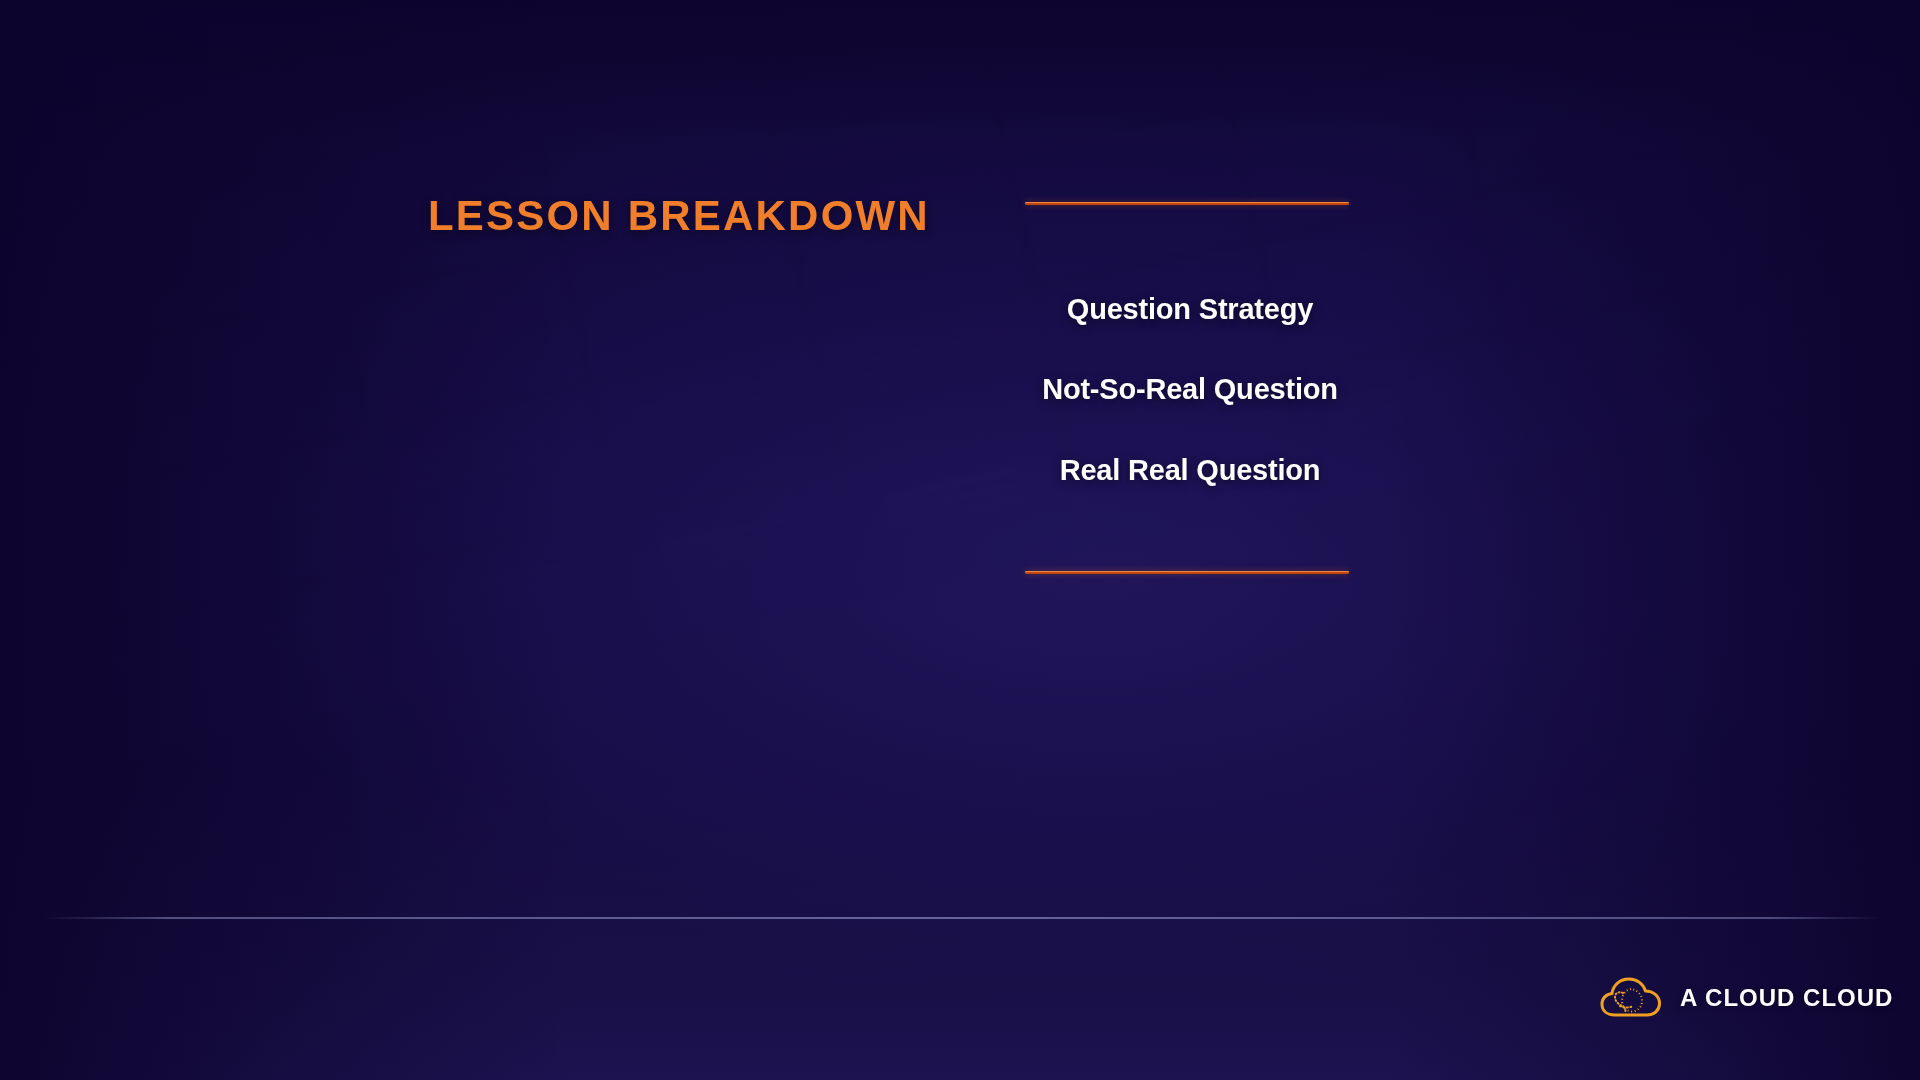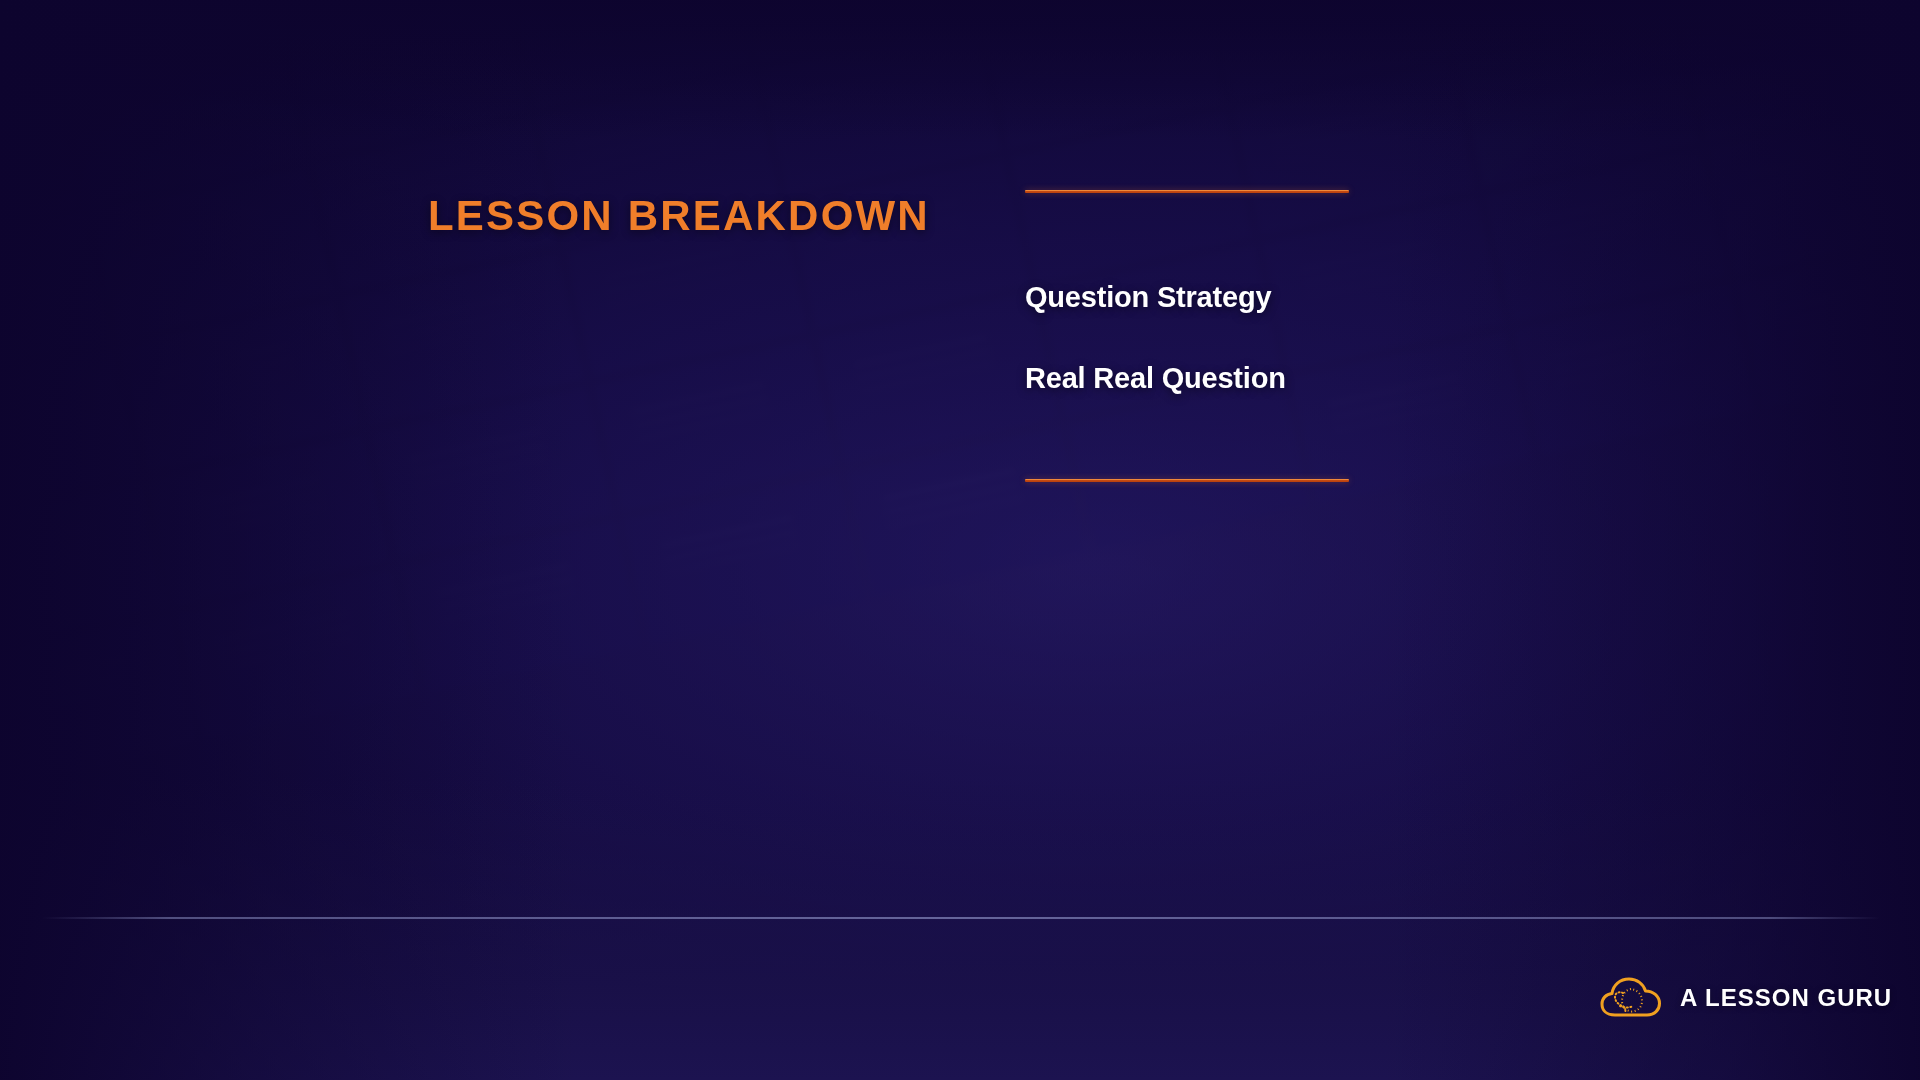--- a/index.html
+++ b/index.html
@@ -106,22 +106,23 @@
     font-weight:bold;
     letter-spacing:2.2px;
     color:#f07e2a;
     white-space:nowrap;
     text-shadow:0 2px 10px rgba(0,0,0,0.45);
   }
 
   .breakdown-panel {
     position:absolute;
     left:1025px;
-    top:190px;
+    top:202px;
     width:330px;
+    text-align:center;
   }
 
   .rule {
     width:324px;
     height:3px;
     background:linear-gradient(to bottom, #f0883a 0%, #f0883a 45%, #c54a12 46%, #b8400d 100%);
     border-radius:1px;
     box-shadow:0 0 6px rgba(240,120,40,0.35);
   }
   .rule-top { margin-bottom:0; }
@@ -262,35 +263,36 @@
   <div class="content">
 
     <div class="slide-title">LESSON BREAKDOWN</div>
 
     <div class="breakdown-panel">
 
       <div class="rule rule-top"></div>
 
       <ul class="breakdown-list">
         <li class="breakdown-item i0">Question Strategy</li>
+        <li class="breakdown-item i1">Not-So-Real Question</li>
         <li class="breakdown-item i2">Real Real Question</li>
       </ul>
 
       <div class="spacer-to-rule"></div>
       <div class="rule rule-bottom"></div>
     </div>
 
     <div class="footer-line"></div>
 
     <div class="brand">
       <span class="brand-mark-wrap">
         <svg class="brand-mark" viewBox="0 0 124 88" fill="none" xmlns="http://www.w3.org/2000/svg">
           <path d="M30 78 C12 78 4 68 4 56 C4 45 12 36 24 35 C26 18 40 6 58 6 C74 6 87 16 91 30 C106 30 119 40 119 55 C119 68 109 78 94 78 Z" stroke="#f0a020" stroke-width="6" stroke-linejoin="round" fill="none"></path>
           <path d="M46 34 C38 30 30 34 30 42 C30 50 36 56 44 60 C50 63 52 68 50 72" stroke="#f0a020" stroke-width="4" stroke-linecap="round" stroke-dasharray="2 5" fill="none"></path>
           <path d="M62 26 C50 28 44 38 44 50 C44 62 52 70 64 71 C76 70 84 62 84 50 C84 38 76 28 62 26 Z" stroke="#f0a020" stroke-width="4" stroke-dasharray="2 5" fill="none"></path>
           <path d="M40 60 C48 64 58 64 66 60" stroke="#f0a020" stroke-width="4" stroke-linecap="round" stroke-dasharray="2 5" fill="none"></path>
         </svg>
       </span>
-      <span class="brand-name">A LESSON GURU</span>
+      <span class="brand-name">A CLOUD CLOUD</span>
     </div>
 
   </div>
 </div>
 
 </body></html>

